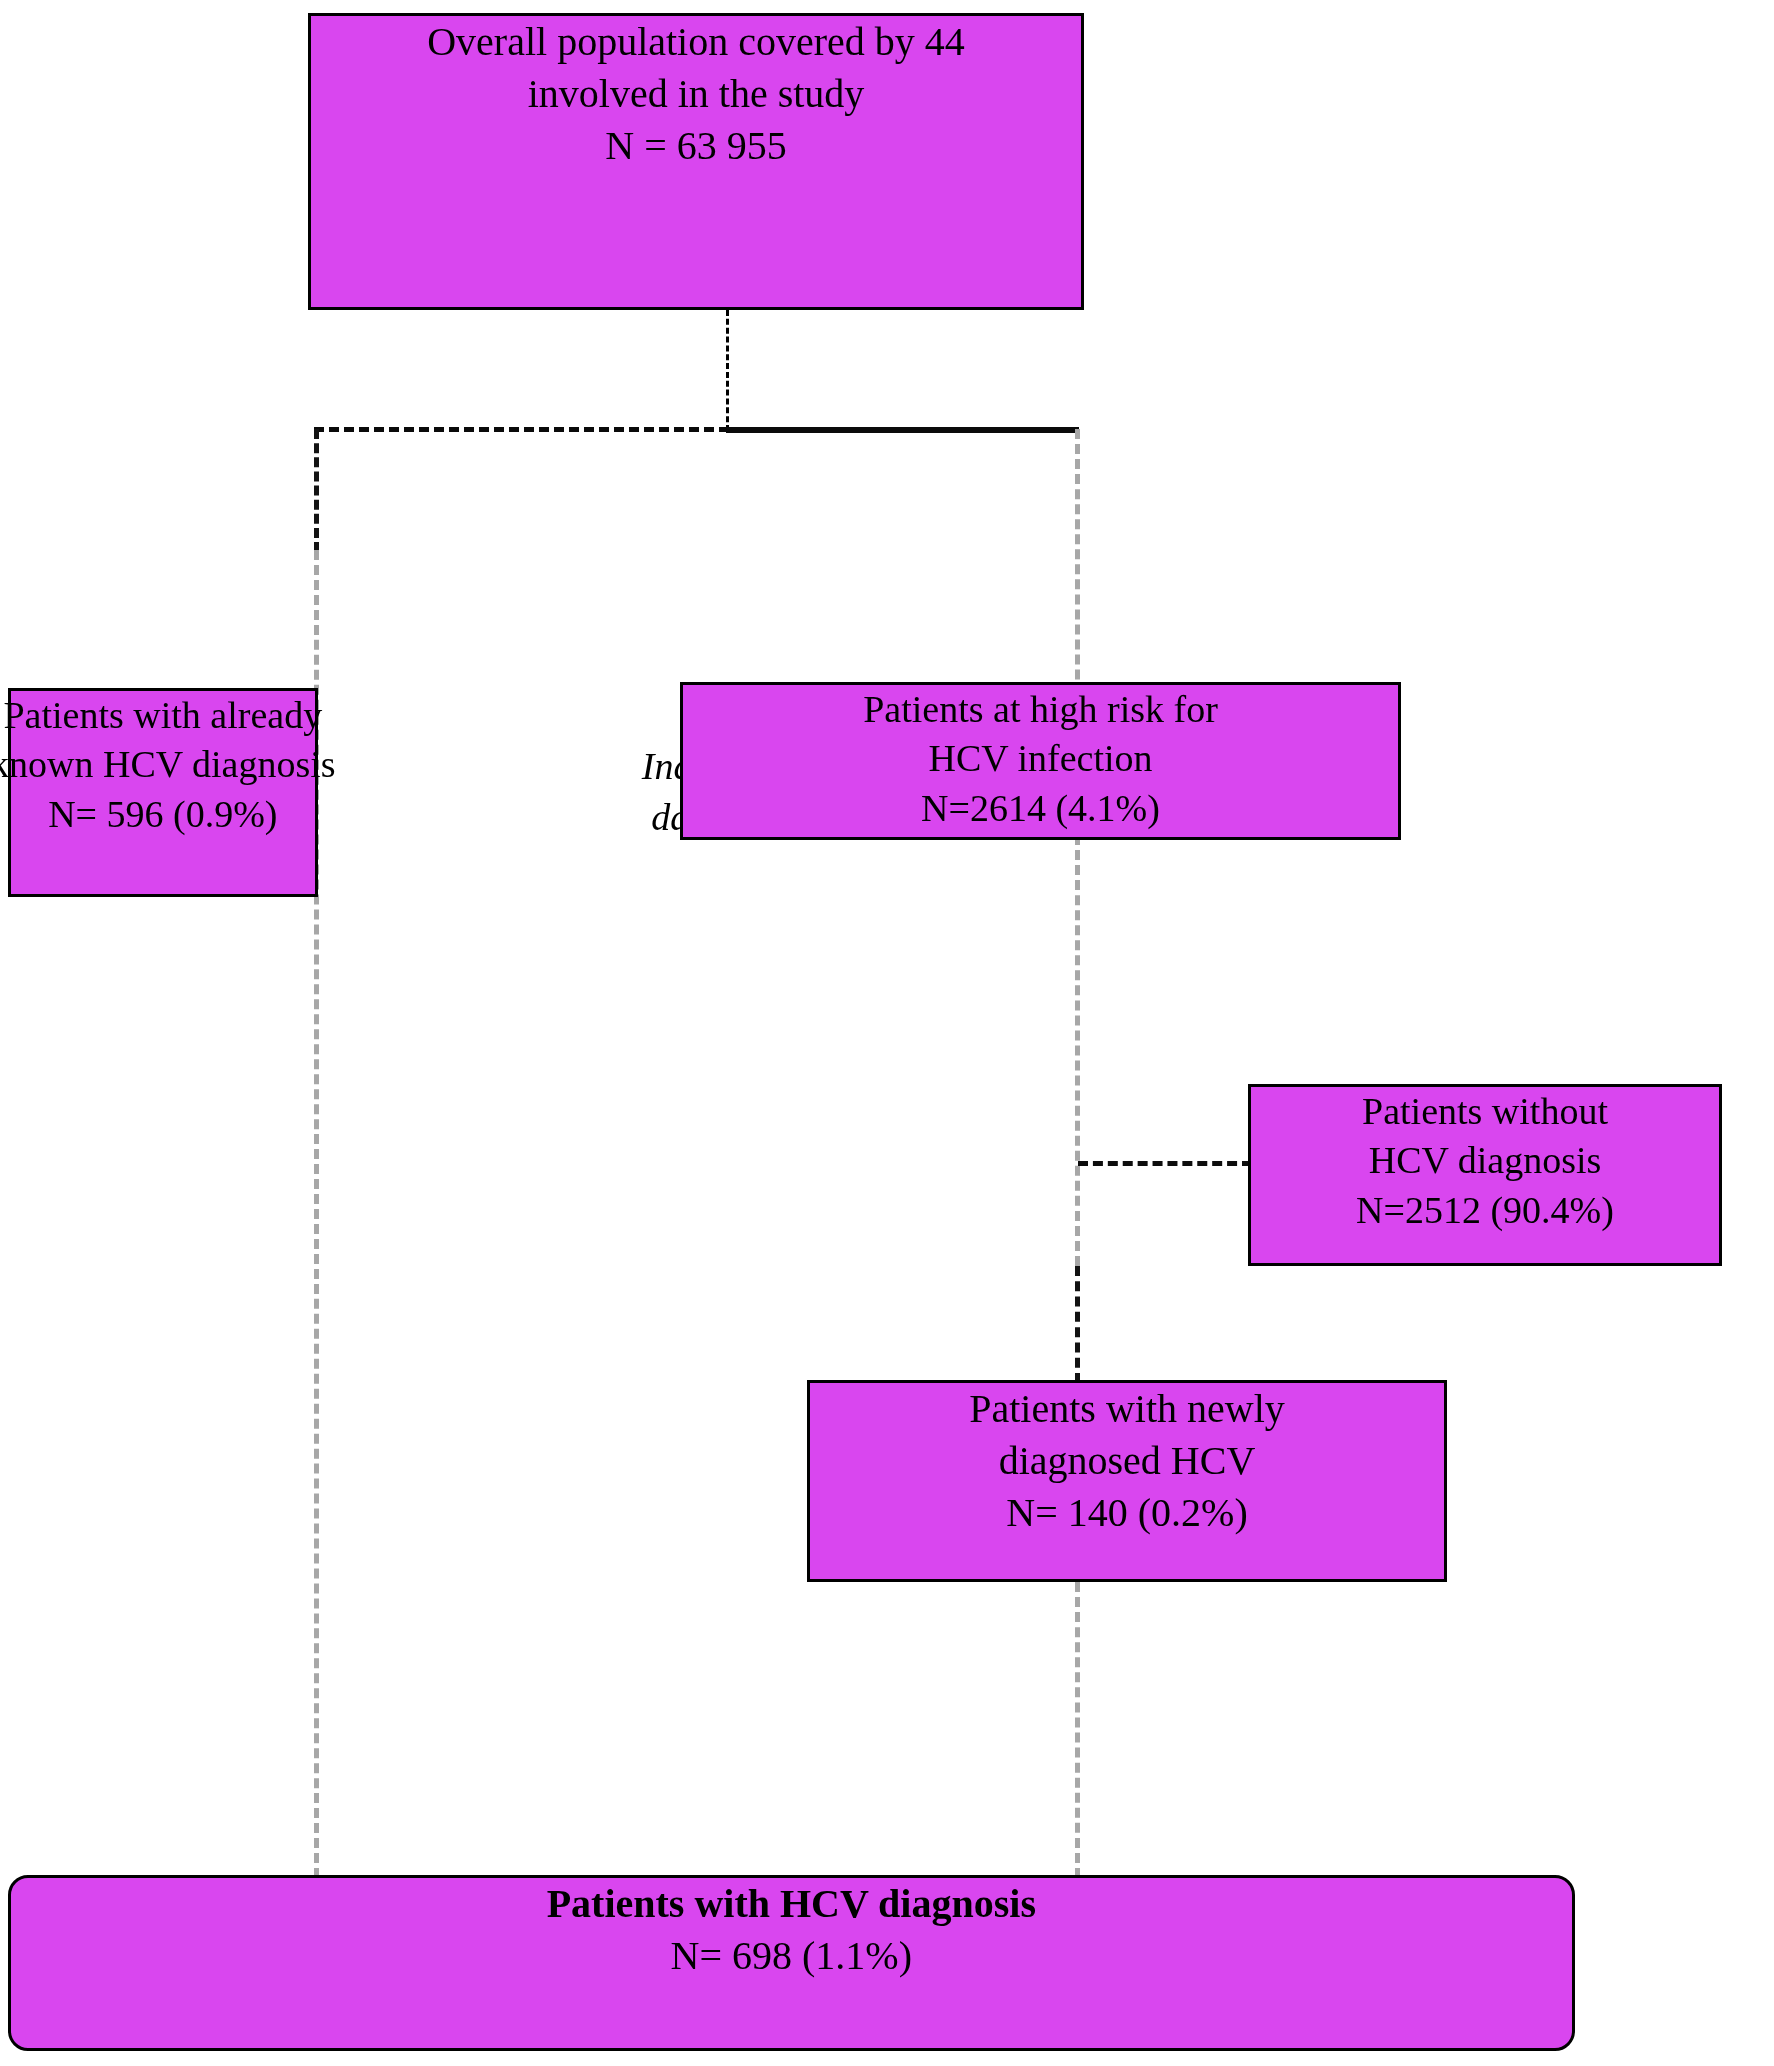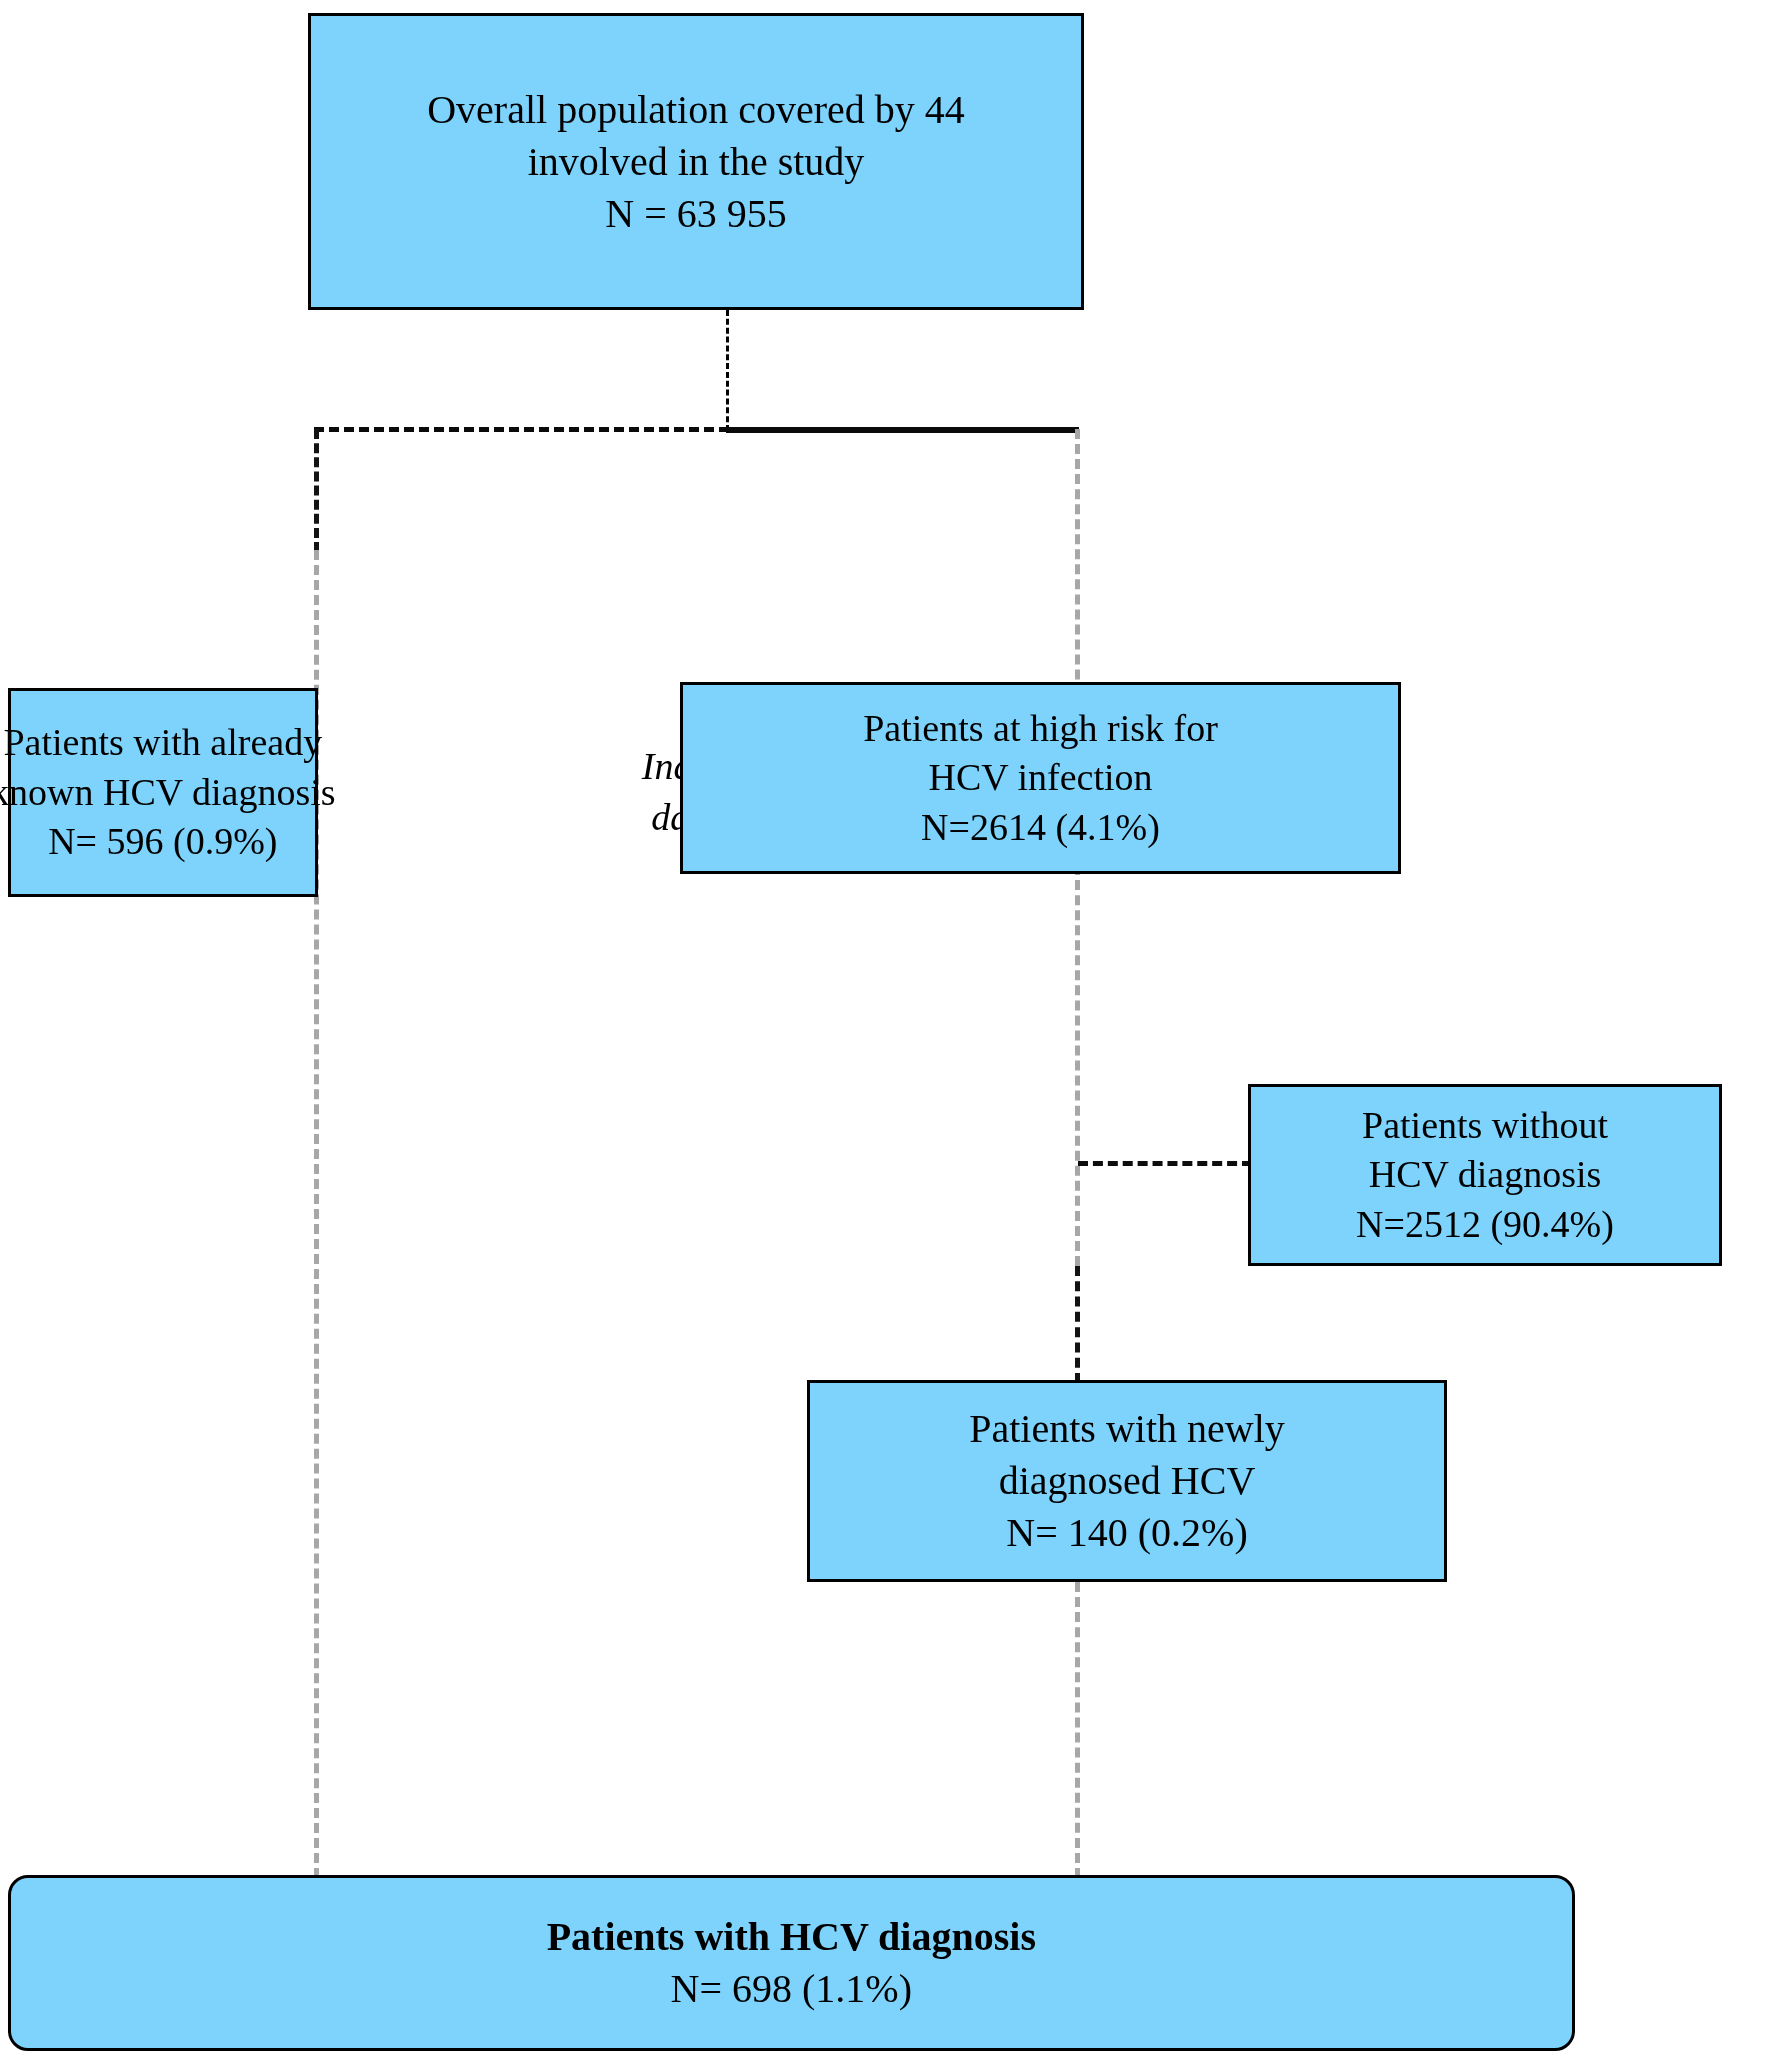--- a/index.html
+++ b/index.html
@@ -13,44 +13,43 @@
     height: 2066px;
     background: #ffffff;
     font-family: "Liberation Serif", "DejaVu Serif", serif;
     color: #000000;
     overflow: hidden;
   }
   .node {
     position: absolute;
     box-sizing: border-box;
     border: 3.2px solid #000000;
-    background: #7dd3fc;
+    background: #d946ef;
     display: flex;
     flex-direction: column;
     align-items: center;
-    justify-content: center;
     text-align: center;
     line-height: 1.30;
   }
   .node .line {
     display: block;
     white-space: nowrap;
   }
   
   #node-overall {
     left: 308px;  top: 13px;   width: 776px; height: 297px;
     font-size: 40px;
   }
   #node-known {
     left: 7.8px;   top: 682px; width: 310px;  height: 209px;
     font-size: 38px;
     margin-top: 6px;
   }
   #node-highrisk {
-    left: 680px; top: 682px; width: 721px; height: 192px;
+    left: 680px; top: 682px; width: 721px; height: 158px;
     font-size: 38px;
   }
   #node-without {
     left: 1248px; top: 1084px; width: 474px;  height: 182px;
     font-size: 38px;
   }
   #node-newly {
     left: 807px; top: 1380px; width: 640px;  height: 202px;
     font-size: 40px;
   }

